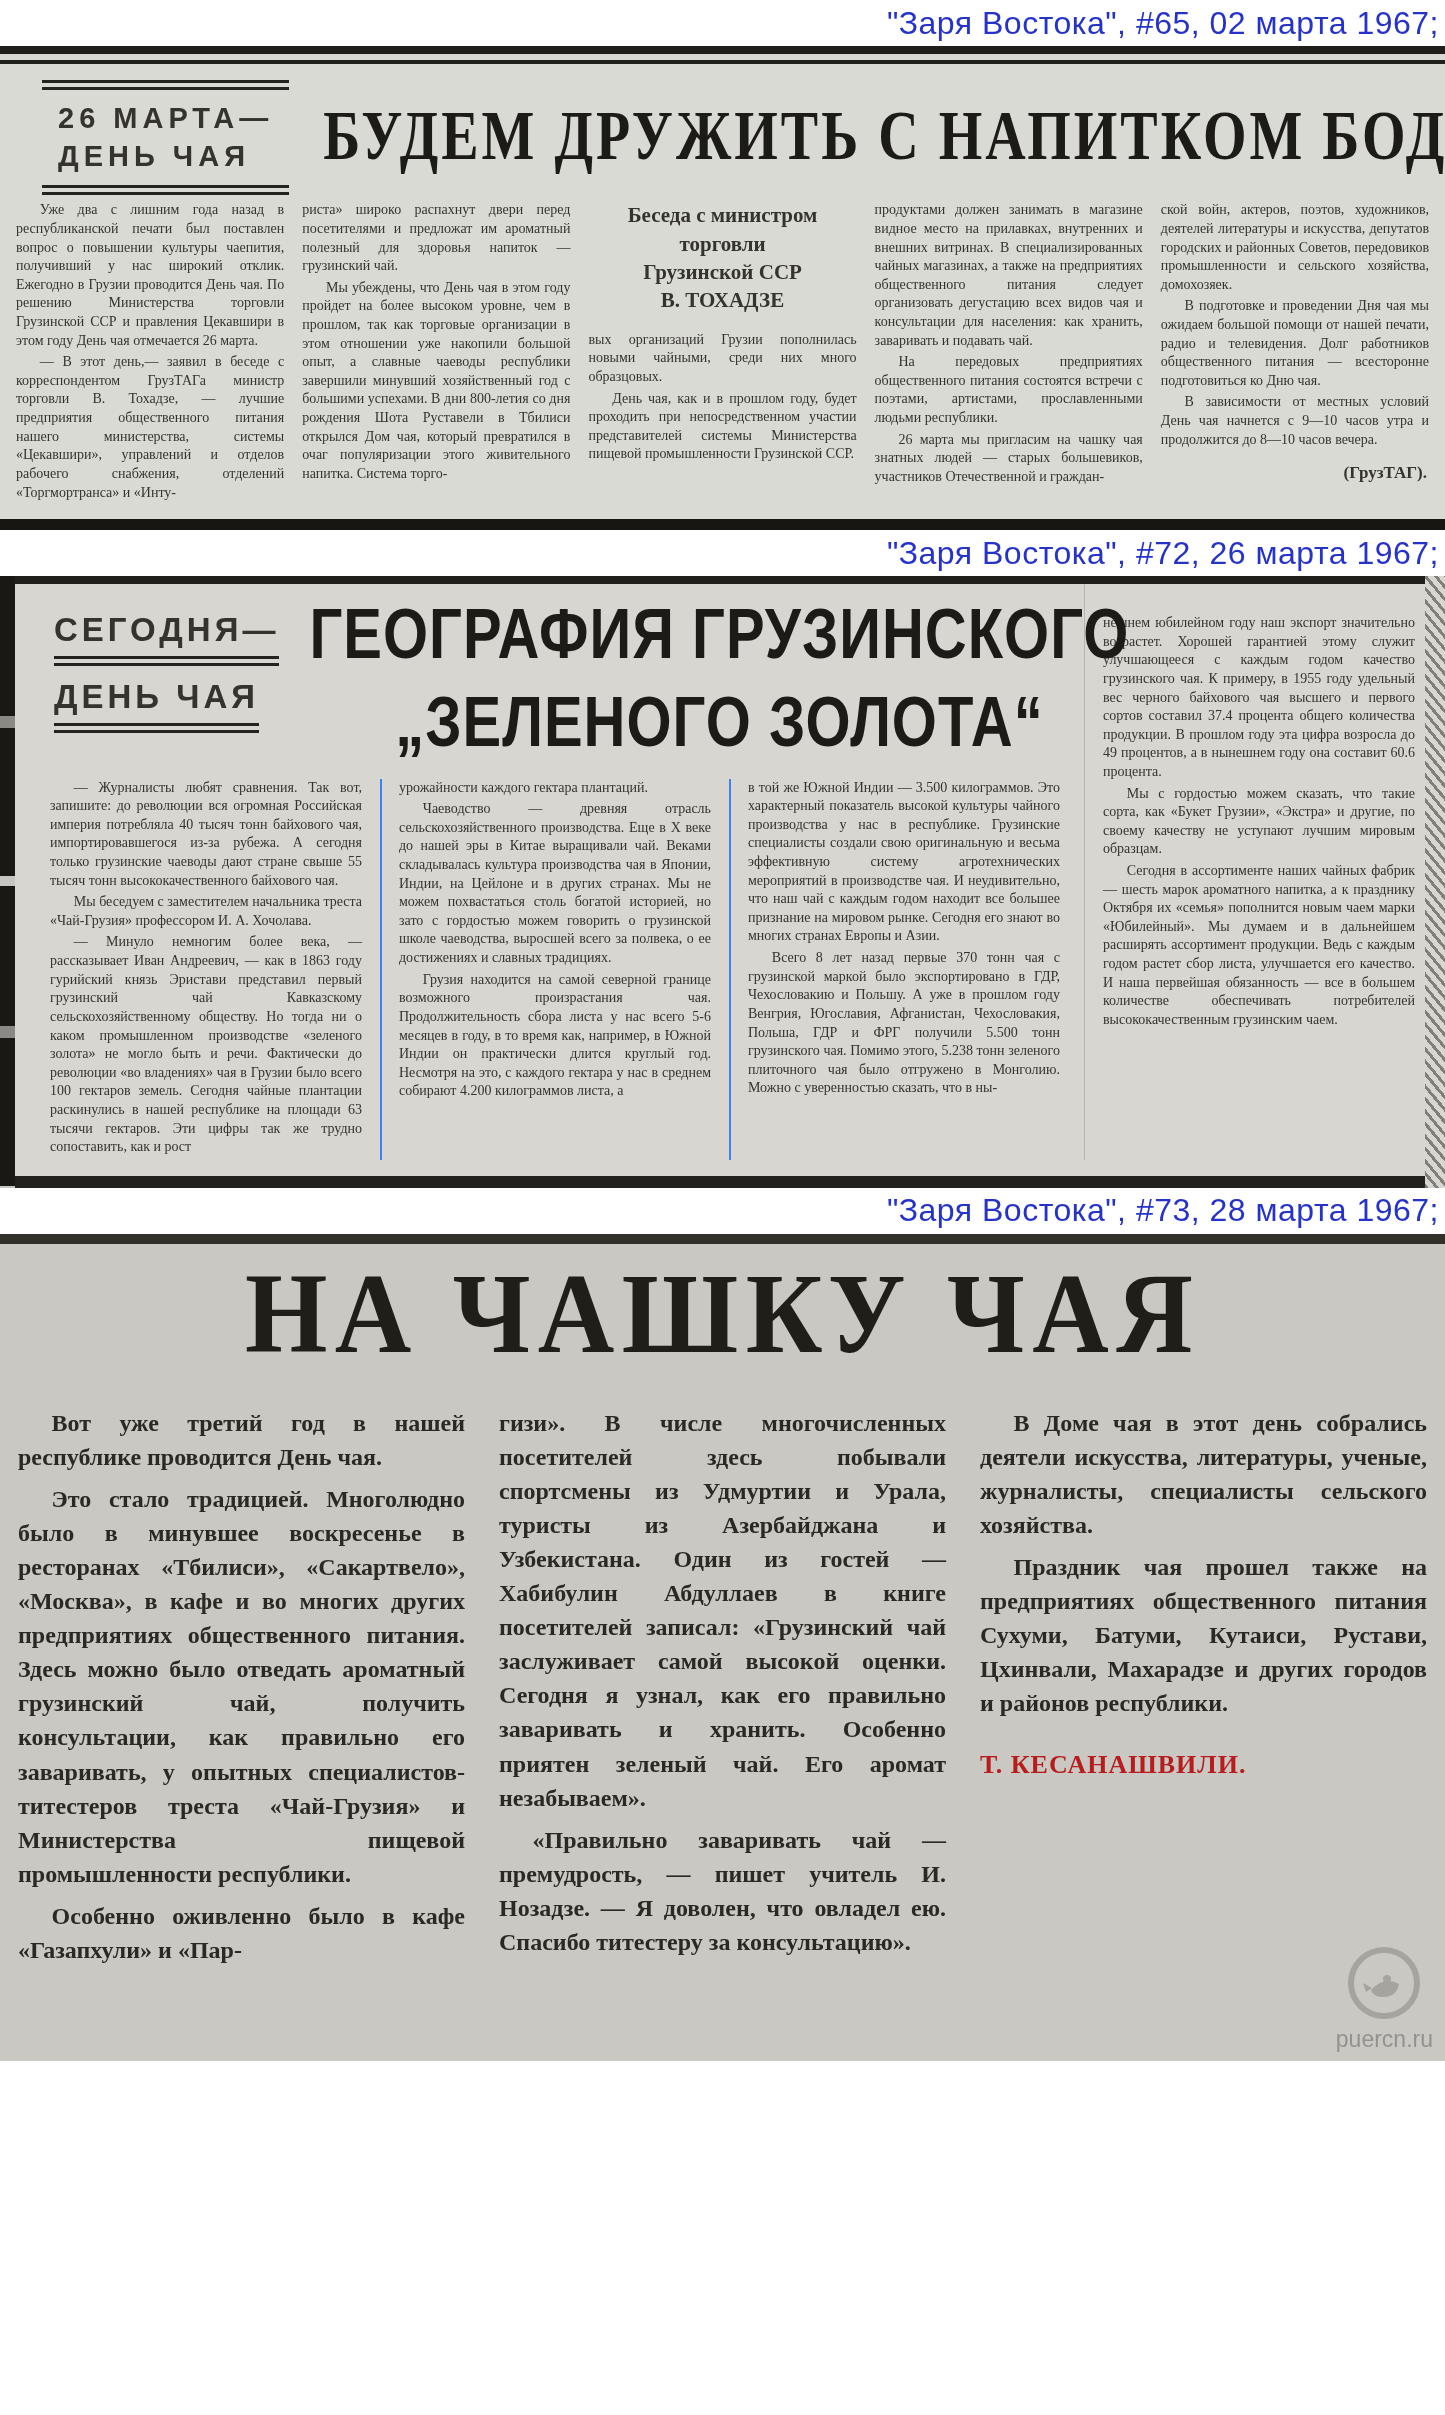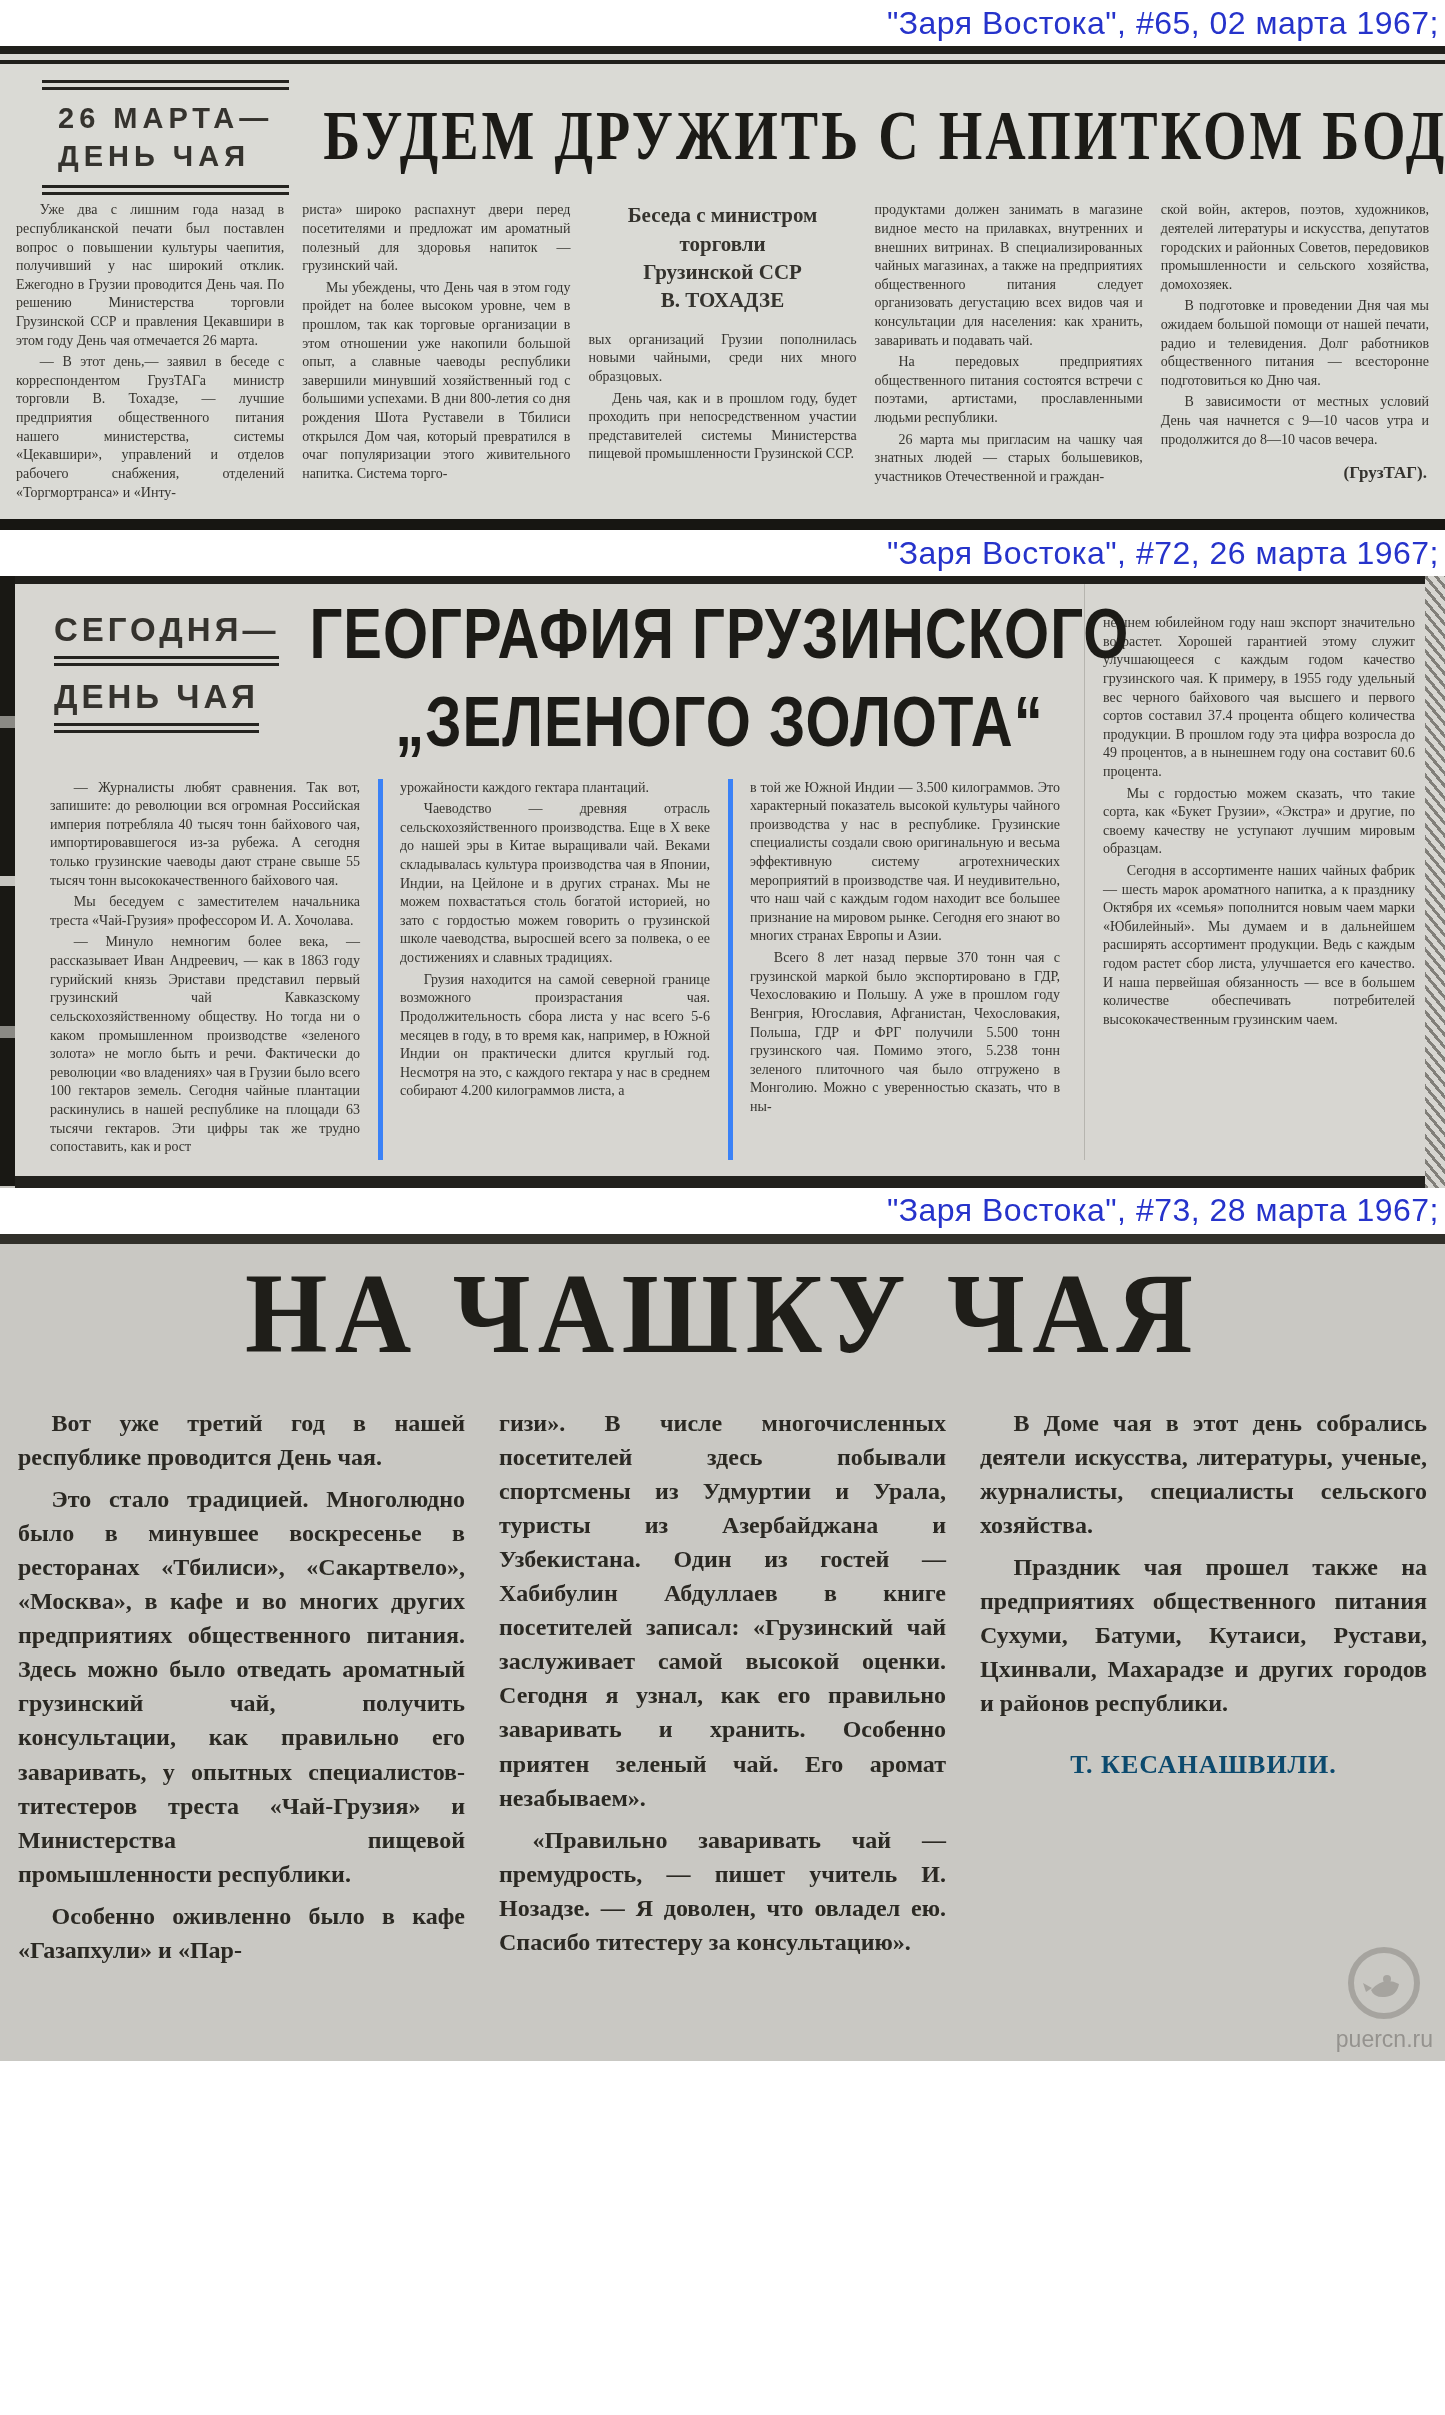--- a/index.html
+++ b/index.html
@@ -45,32 +45,32 @@
   .clip2-body { display:flex; gap:24px; }
   .clip2-main { flex:1; min-width:0; }
   .clip2-right { width:312px; flex:none; padding-top:30px; border-left:1px solid #b6b5af; padding-left:18px; }
   .clip2-head { display:flex; align-items:center; gap:30px; margin:20px 0 26px; }
   .datebox2 { font-family:"Liberation Sans",sans-serif; font-weight:bold; font-size:33px;
               letter-spacing:4px; white-space:nowrap; margin-left:4px; }
   .db2-line { display:table; border-bottom:10px double #24231f; padding-bottom:7px; margin-bottom:12px; }
   .clip2-headline { flex:1; text-align:center; font-family:"Liberation Sans",sans-serif;
                     font-weight:bold; font-size:58px; line-height:1.28; letter-spacing:1px;
                     transform:scaleY(1.2); transform-origin:center; white-space:nowrap; color:#1c1b17; }
-  .cols-3 .col:not(:first-child) { border-left:5px solid #3b82f6; padding-left:17px; }
+  .cols-3 .col:not(:first-child) { border-left:2px solid #3b82f6; padding-left:17px; }
   .clip2-bottom { height:12px; background:#22211d; margin:16px -30px -16px -38px; }
 
   
   .clip3 { background:var(--paper3,#c9c8c3); padding:0 18px 86px; }
   .bar-top { height:10px; background:#31302a; margin:0 -18px 8px; }
   .clip3-headline { text-align:center; font-weight:bold; font-size:106px; letter-spacing:.07em;
                     margin:10px 0 30px; transform:scaleY(1.07); transform-origin:center;
                     white-space:nowrap; color:#1f1e19; }
   .cols-3b { gap:34px; }
   .cols-3b .paras p { font-size:24px; font-weight:bold; line-height:1.42; color:#2b2923; margin-bottom:8px; text-indent:1.4em; }
-  .sig3 { text-align:center; font-size:26px; font-weight:bold; letter-spacing:1px; margin-top:30px; color:#0c4a6e; }
+  .sig3 { text-align:left; font-size:26px; font-weight:bold; letter-spacing:1px; margin-top:30px; color:#b91c1c; }
 
   
   .watermark { position:absolute; right:12px; bottom:8px; display:flex; flex-direction:column;
                align-items:center; gap:2px; opacity:.9; }
   .wm-text { font-family:"Liberation Sans",sans-serif; font-size:23px; color:#8f8d89; }
 </style>
 </head>
 <body>
 
 <div class="caption-row">

